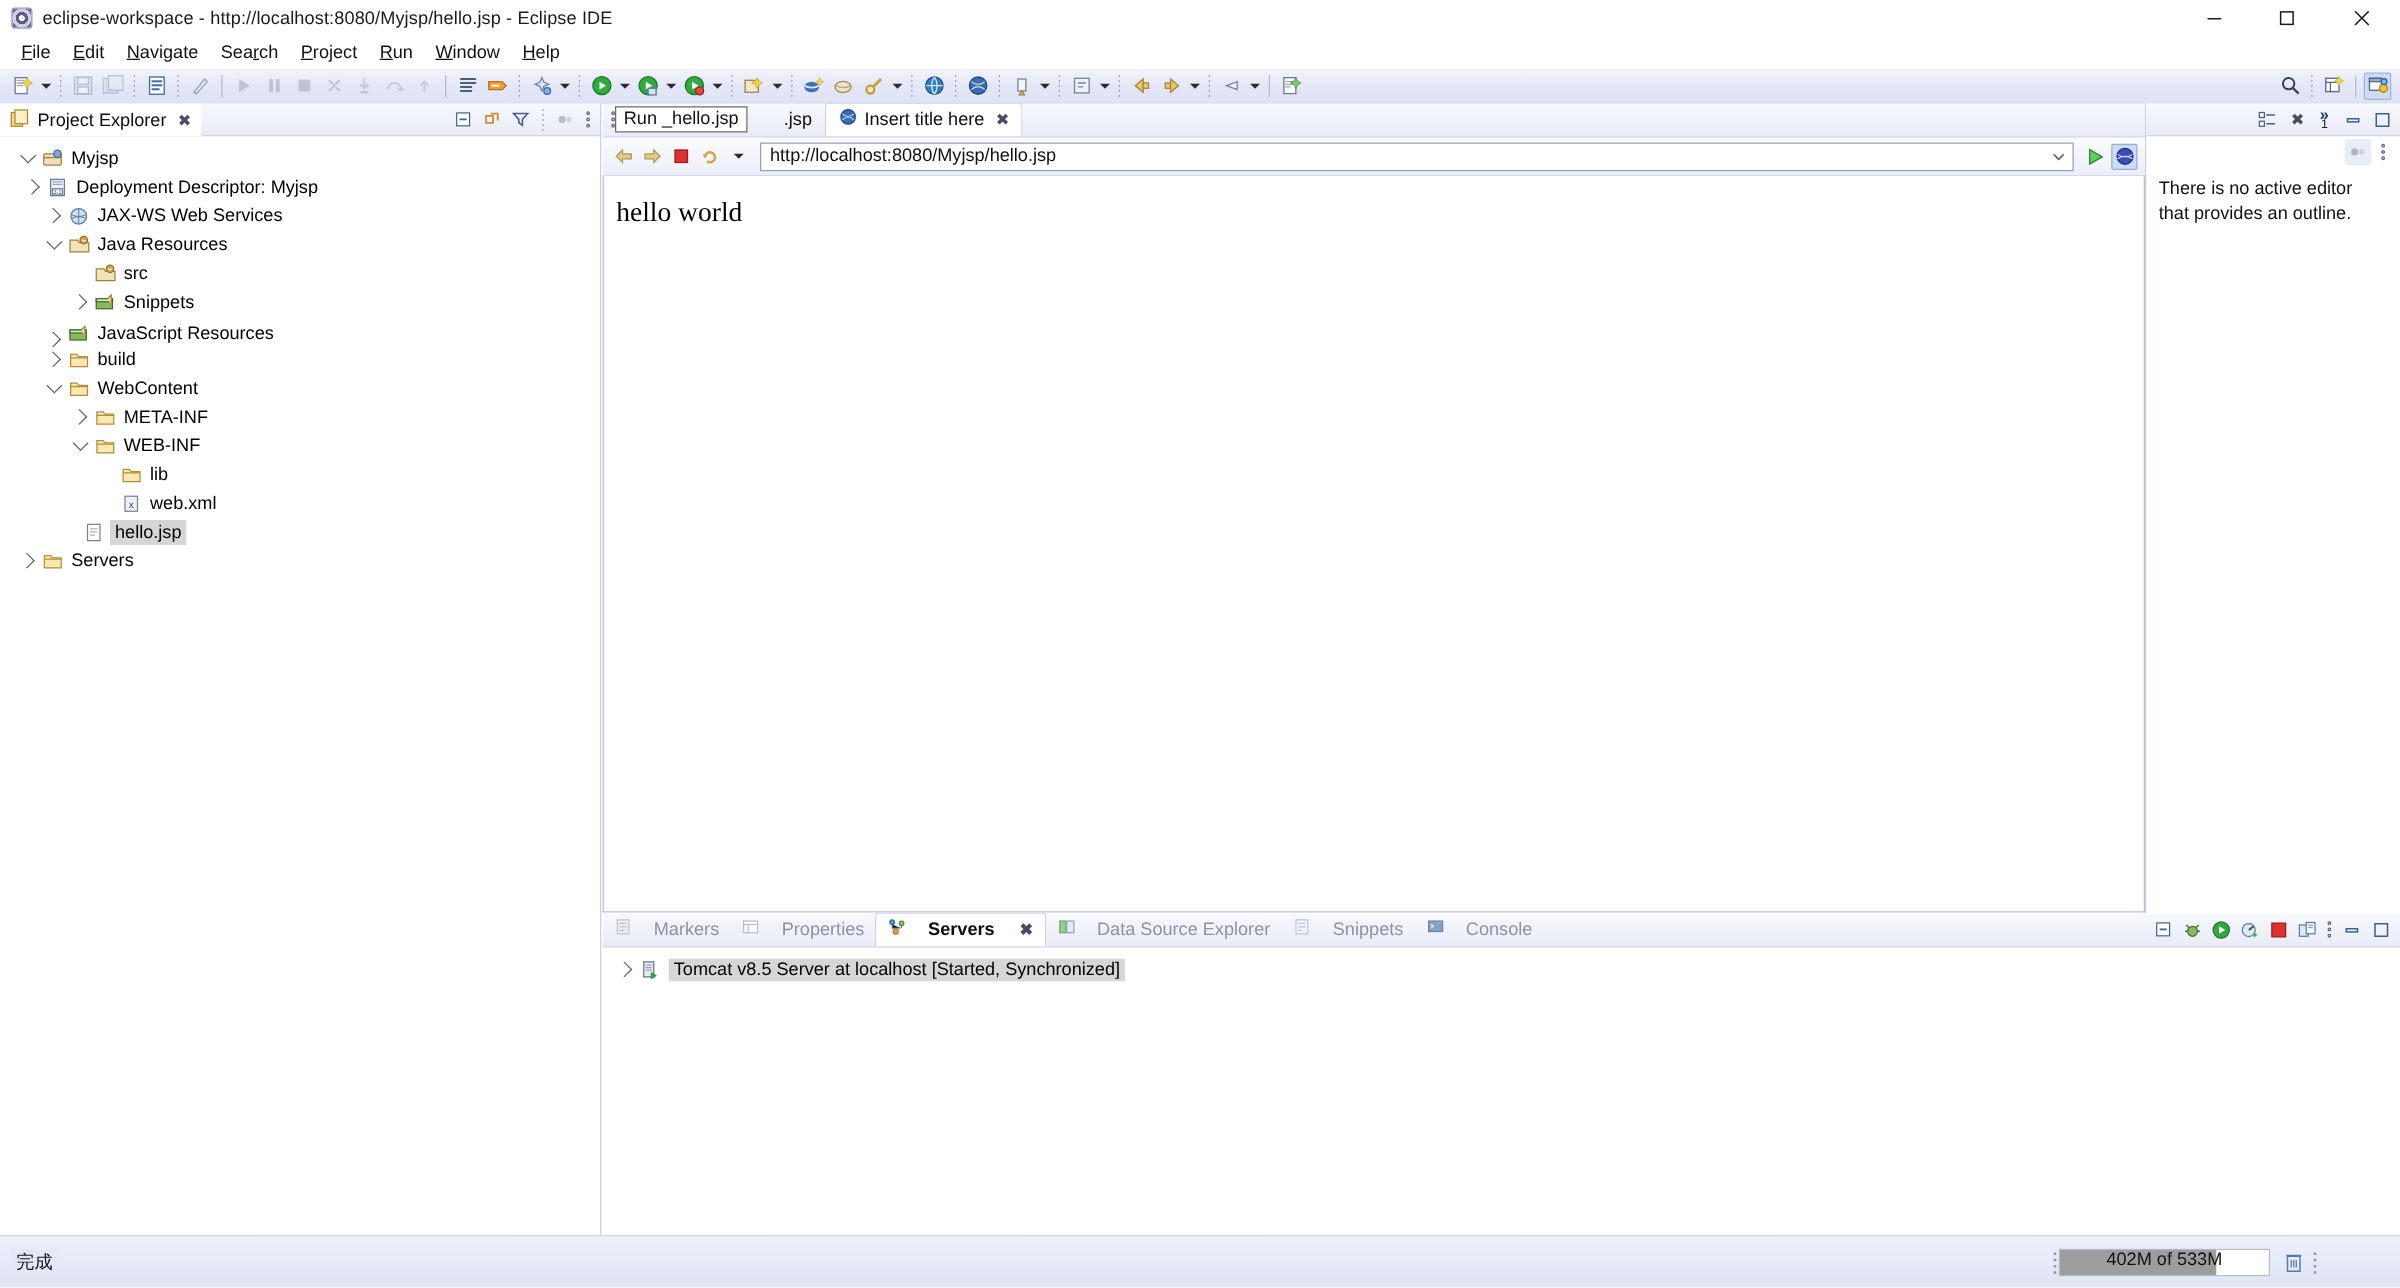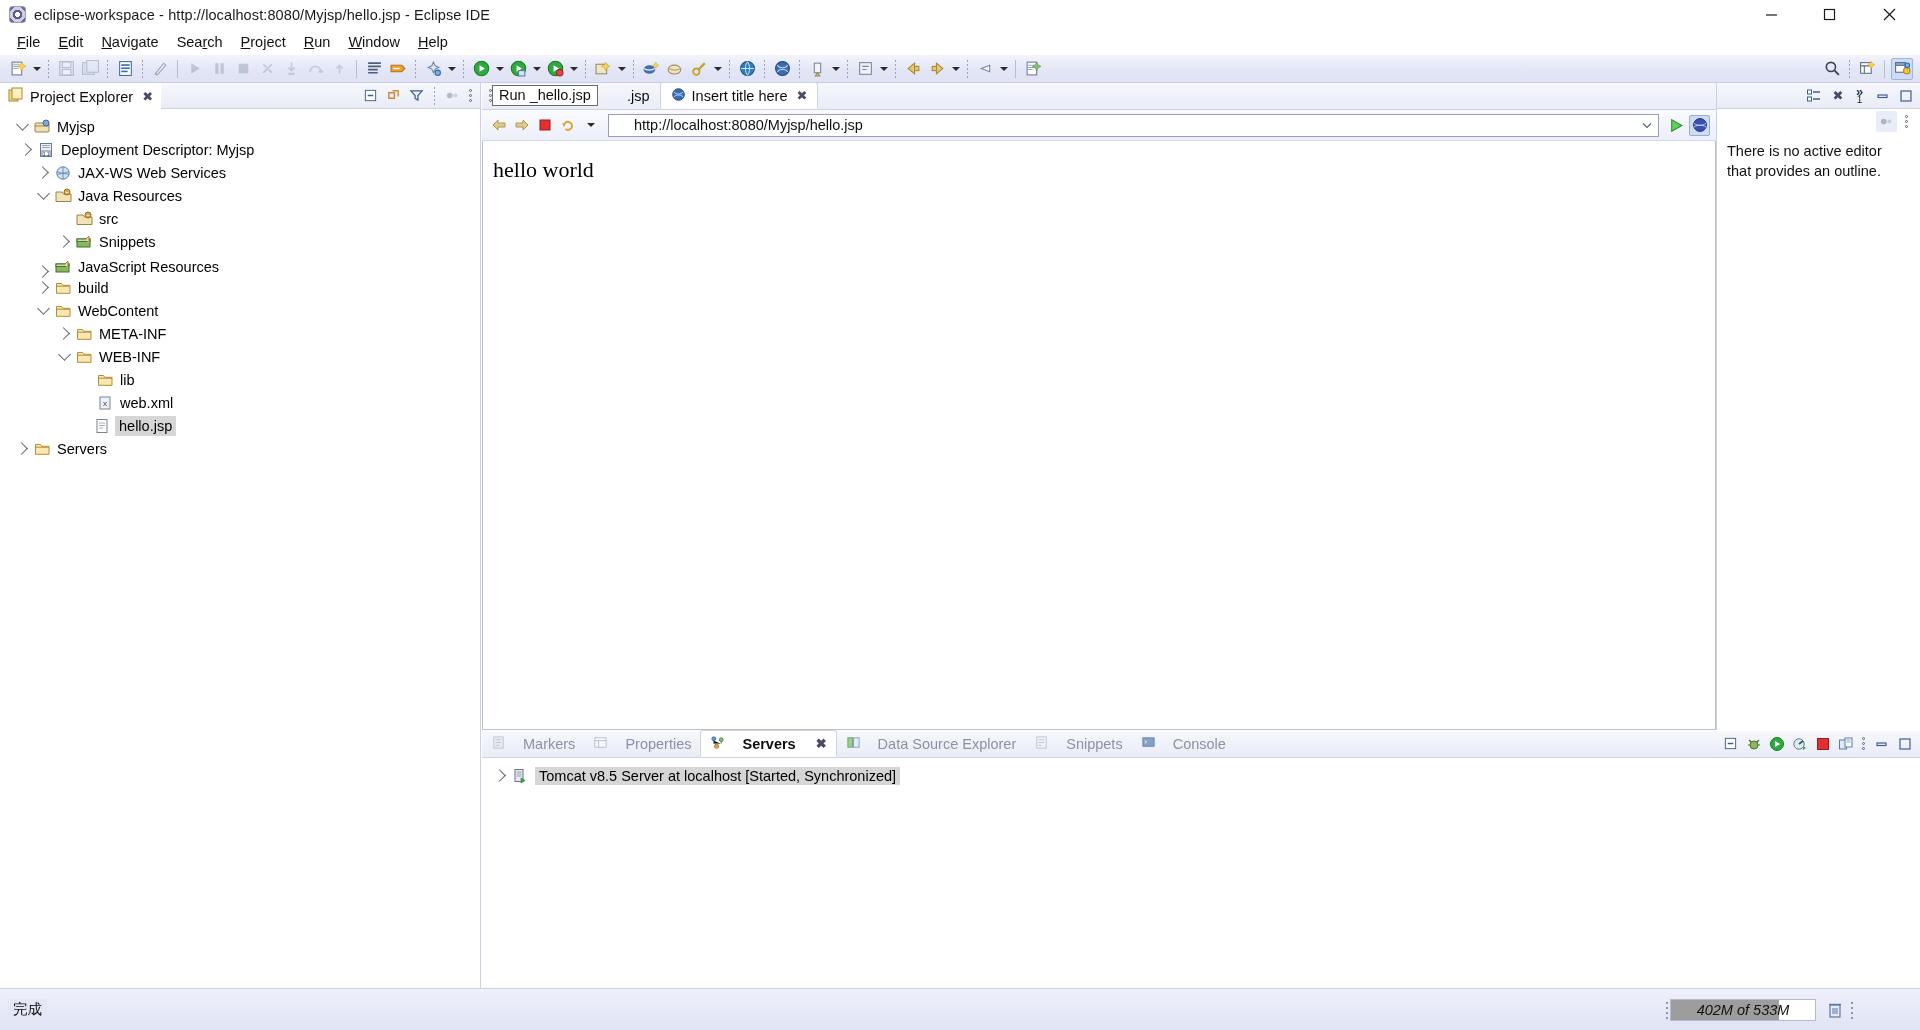--- a/index.html
+++ b/index.html
@@ -139,21 +139,21 @@
   #browserbar {
     height: 31px; display: flex; align-items: center; gap: 2px;
     background: linear-gradient(to bottom,#fbfbfe,#eceffa);
     padding: 0 6px; border-bottom: 1px solid #d4d8e8;
   }
   .bbtn { width: 21px; height: 21px; display:flex; align-items:center; justify-content:center; }
   #urlwrap {
     flex: 1; height: 23px; background: #ffffff; border: 1px solid #9aa0b4;
     display: flex; align-items: center; padding: 0 2px 0 7px; margin: 0 5px;
   }
-  #urltext { flex: 1; font-size: 14.5px; color: #111; margin-left: 18px; }
+  #urltext { flex: 1; font-size: 14.5px; color: #111; }
   #urlchev { width: 19px; height: 21px; display: flex; align-items: center; justify-content: center; }
   #browserview {
     position: absolute; left: 0; right: 0; top: 58px; bottom: 0;
     background: #ffffff; border: 1px solid #b9bed2; border-top: none;
   }
   #pagecontent {
     padding: 16px 0 0 10px;
     font-family: "Liberation Serif", serif; font-size: 22px; color: #000;
   }
 
@@ -195,22 +195,22 @@
   
   #statusbar {
     position: absolute; left: 0; right: 0; bottom: 0; height: 42px;
     background: linear-gradient(to bottom,#eef0fa,#dfe3f4);
     border-top: 1px solid #ccd0e2;
     display: flex; align-items: center;
   }
   #status-text { font-size: 14.5px; color: #111; margin-left: 8px; background: #e4e7f5; padding: 1px 5px; }
   #heap { position: absolute; right: 65px; top: 9px; display: flex; align-items: center; }
   #heapbar {
-    width: 146px; height: 22px; background: #ffffff; border: 1px solid #b6bacb;
-    position: relative; display: flex; align-items: center; justify-content: center; font-style: italic;
+    width: 169px; height: 22px; background: #ffffff; border: 1px solid #b6bacb;
+    position: relative; display: flex; align-items: flex-start; justify-content: center;
   }
   #heapfill { position: absolute; left: 0; top: 0; bottom: 0; width: 76%; background: #9d9d9d; }
   #heaptext { position: relative; font-size: 14.5px; color: #111; }
   #trash { width: 26px; height: 24px; display: flex; align-items: center; justify-content: center; margin-left: 6px; }
   .sdots { width: 7px; height: 22px; display:flex; flex-direction:column; align-items:center; justify-content:center; gap:3px;}
   .sdots i { width: 2px; height: 2px; background: #8d93ad; display:block; }
 </style>
 </head>
 <body>
 
@@ -686,21 +686,21 @@
         <div class="trow" style="padding-left: 75px;">
           <div class="tw"></div>
           <span class="ticon">
             <svg width="17" height="16" viewBox="0 0 17 16">
               <rect x="3" y="2" width="10" height="12" fill="#eef1f6" stroke="#7a8396"></rect>
               <text x="8" y="11" font-size="8" text-anchor="middle" fill="#3a4256" font-family="sans-serif">x</text>
             </svg>
           </span>
           <span class="tlabel">web.xml</span>
         </div>
-        <div class="trow" style="padding-left: 72px;">
+        <div class="trow" style="padding-left: 45px;">
           <div class="tw"></div>
           <span class="ticon">
             <svg width="17" height="16" viewBox="0 0 17 16">
               <rect x="3" y="1.5" width="10" height="13" fill="#ffffff" stroke="#7a8396"></rect>
               <path d="M5 5h6M5 7.5h6M5 10h4" stroke="#a8b0c0"></path>
             </svg>
           </span>
           <span class="tlabel sel">hello.jsp</span>
         </div>
         <div class="trow" style="padding-left: 12px;">

